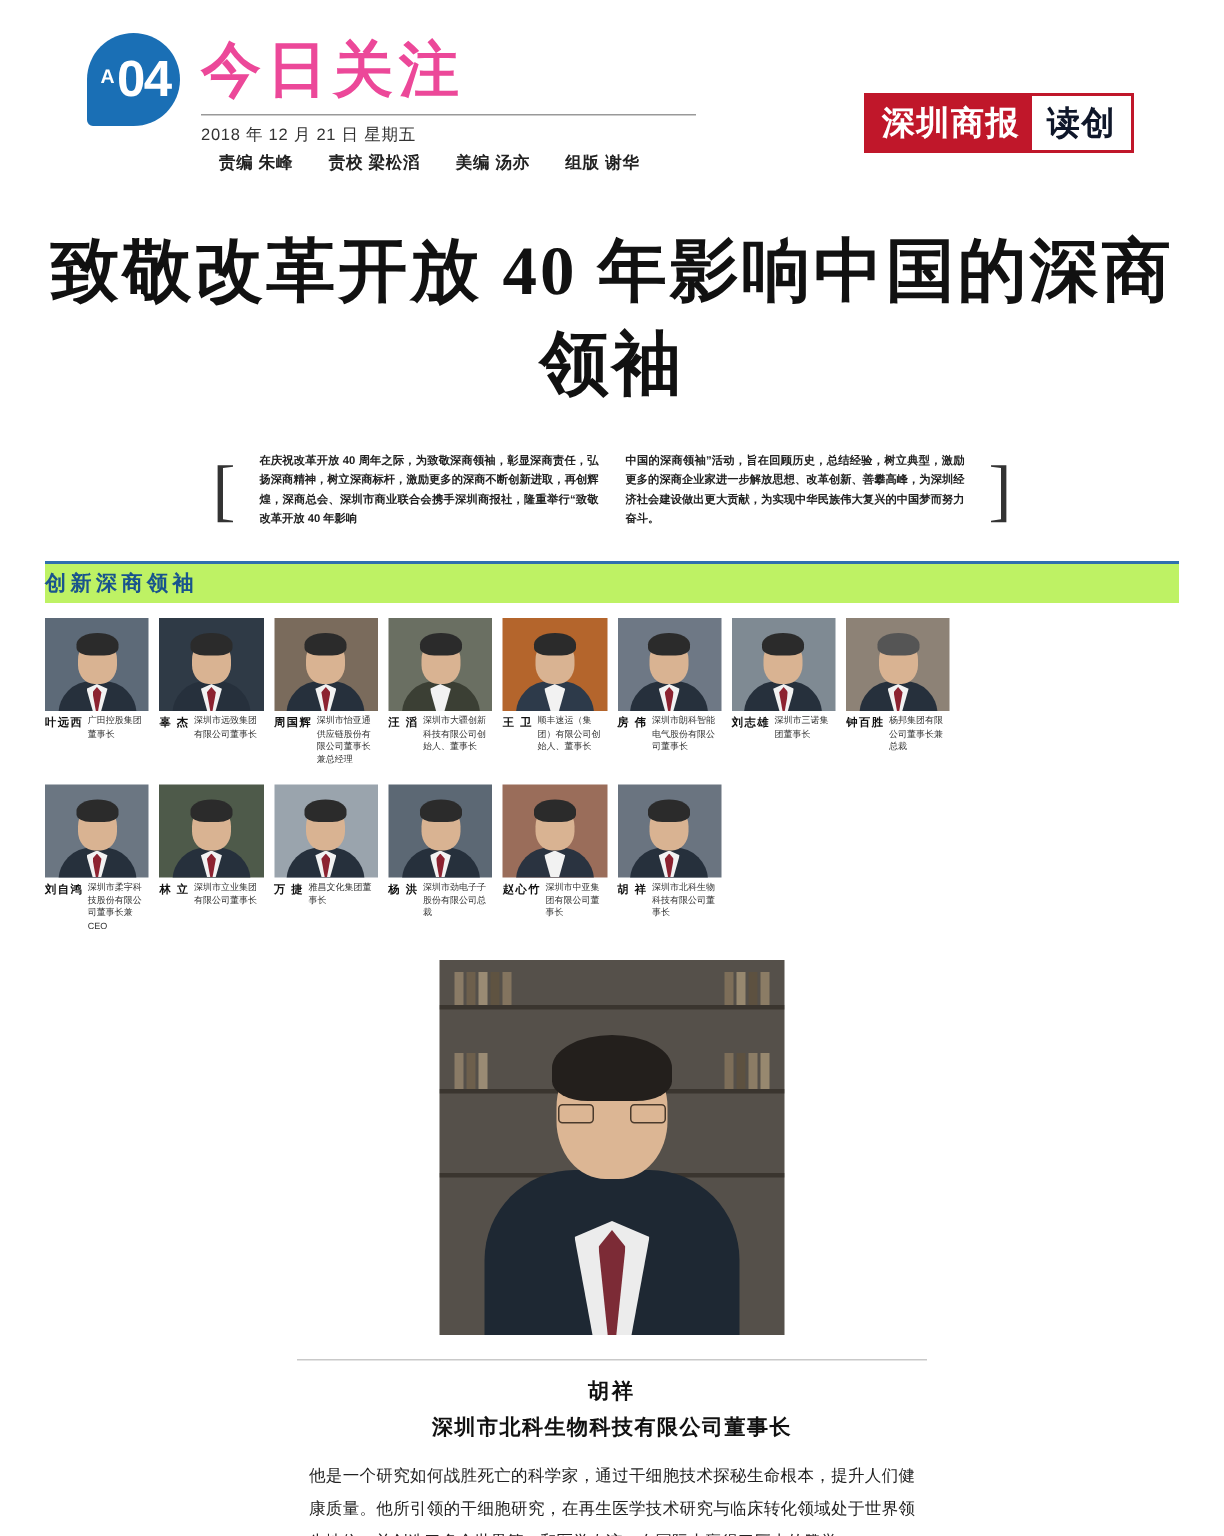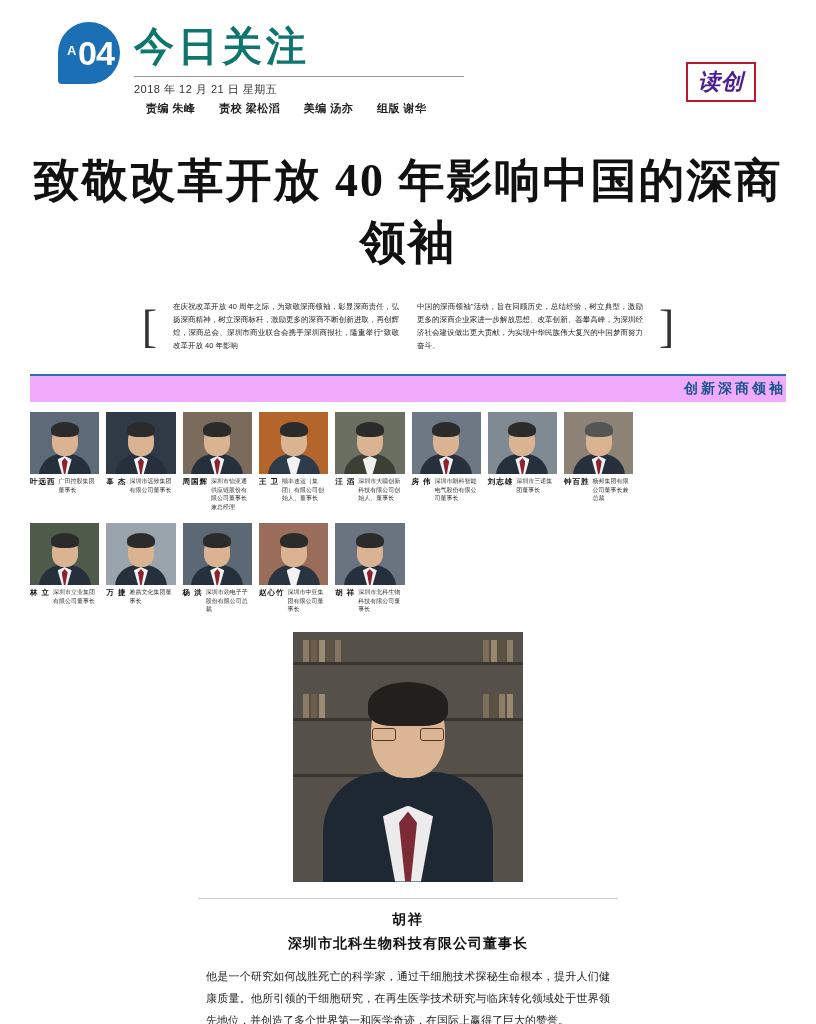--- a/index.html
+++ b/index.html
@@ -64,21 +64,21 @@
   }
   .head-text {
     margin-left: 14px;
     padding-top: 2px;
   }
   .section-title {
     font-family: "Liberation Serif", serif;
     font-size: 40px;
     font-weight: bold;
     letter-spacing: 4px;
-    color: #0f766e;
+    color: #ec4899;
     line-height: 46px;
   }
   .head-rule {
     width: 330px;
     border-bottom: 1px solid #999;
     margin: 6px 0 5px 0;
   }
   .head-date {
     font-size: 11px;
     color: #333;
@@ -109,25 +109,24 @@
     font-family: "Liberation Serif", serif;
     font-weight: bold;
     font-size: 22px;
     letter-spacing: 1px;
     padding: 5px 8px 5px 10px;
     display: flex;
     align-items: center;
   }
   .logo-right {
     background: #ffffff;
-    color: #4c1d95;
+    color: #0f172a;
     font-family: "Liberation Serif", serif;
     font-weight: bold;
     font-size: 22px;
-    font-style: italic;
     letter-spacing: 1px;
     padding: 5px 10px;
     display: flex;
     align-items: center;
   }
 
   
   .headline {
     text-align: center;
     font-family: "Liberation Serif", serif;
@@ -157,32 +156,32 @@
     gap: 18px;
     width: 470px;
     margin: 0 16px;
   }
   .lead-col {
     flex: 1;
     font-size: 7.5px;
     line-height: 13px;
     color: #222;
     text-align: justify;
+    font-weight: bold;
   }
 
   
   .band {
     margin-top: 22px;
-    background: #f0abfc;
+    background: #bef264;
     height: 26px;
     display: flex;
     align-items: center;
-    justify-content: flex-end;
+    justify-content: flex-start;
     border-top: 2px solid #2f6fae;
-    padding-left: 35px;
   }
   .band-title {
     font-family: "Liberation Serif", serif;
     font-size: 14px;
     font-weight: bold;
     letter-spacing: 3px;
     color: #19548d;
   }
 
   
@@ -405,20 +404,21 @@
       <div class="head-rule"></div>
       <div class="head-date">2018 年 12 月 21 日 星期五</div>
       <div class="head-credits">
         <span>责编 朱峰</span>
         <span>责校 梁松滔</span>
         <span>美编 汤亦</span>
         <span>组版 谢华</span>
       </div>
     </div>
     <div class="logo-block">
+      <div class="logo-left">深圳商报</div>
       <div class="logo-right">读创</div>
     </div>
   </div>
 
   <div class="headline">致敬改革开放 40 年影响中国的深商领袖</div>
 
   <div class="lead-wrap">
     <div class="bracket">[</div>
     <div class="lead-cols">
       <div class="lead-col">在庆祝改革开放 40 周年之际，为致敬深商领袖，彰显深商责任，弘扬深商精神，树立深商标杆，激励更多的深商不断创新进取，再创辉煌，深商总会、深圳市商业联合会携手深圳商报社，隆重举行“致敬改革开放 40 年影响</div>
@@ -465,44 +465,44 @@
           <div class="tie"></div>
           <div class="head"></div>
           <div class="hair"></div>
       </div>
       <div class="caption">
         <div class="p-name">周国辉</div>
         <div class="p-title">深圳市怡亚通供应链股份有限公司董事长兼总经理</div>
       </div>
     </div>
     <div class="person">
+      <div class="portrait" style="background:#6a6f62">
+        <div class="body" style="background:#3b3f34"></div>
+          <div class="shirt"></div>
+          <div class="head"></div>
+          <div class="hair"></div>
+      </div>
+      <div class="caption">
+        <div class="p-name">汪 滔</div>
+        <div class="p-title">深圳市大疆创新科技有限公司创始人、董事长</div>
+      </div>
+    </div>
+    <div class="person">
       <div class="portrait" style="background:#b4652c">
         <div class="body" style="background:#2d3a4a"></div>
           <div class="shirt"></div>
           <div class="head"></div>
           <div class="hair"></div>
       </div>
       <div class="caption">
         <div class="p-name">王 卫</div>
         <div class="p-title">顺丰速运（集团）有限公司创始人、董事长</div>
       </div>
     </div>
     <div class="person">
-      <div class="portrait" style="background:#6a6f62">
-        <div class="body" style="background:#3b3f34"></div>
-          <div class="shirt"></div>
-          <div class="head"></div>
-          <div class="hair"></div>
-      </div>
-      <div class="caption">
-        <div class="p-name">汪 滔</div>
-        <div class="p-title">深圳市大疆创新科技有限公司创始人、董事长</div>
-      </div>
-    </div>
-    <div class="person">
       <div class="portrait" style="background:#6e7885">
         <div class="body"></div>
           <div class="shirt"></div>
           <div class="tie"></div>
           <div class="head"></div>
           <div class="hair"></div>
       </div>
       <div class="caption">
         <div class="p-name">房 伟</div>
         <div class="p-title">深圳市朗科智能电气股份有限公司董事长</div>
@@ -530,20 +530,33 @@
           <div class="hair" style="background:#555"></div>
       </div>
       <div class="caption">
         <div class="p-name">钟百胜</div>
         <div class="p-title">杨邦集团有限公司董事长兼总裁</div>
       </div>
     </div>
   </div>
 
   <div class="grid row2">
+    <div class="person">
+      <div class="portrait" style="background:#6b7682">
+        <div class="body"></div>
+          <div class="shirt"></div>
+          <div class="tie"></div>
+          <div class="head"></div>
+          <div class="hair"></div>
+      </div>
+      <div class="caption">
+        <div class="p-name">刘自鸿</div>
+        <div class="p-title">深圳市柔宇科技股份有限公司董事长兼 CEO</div>
+      </div>
+    </div>
     <div class="person">
       <div class="portrait" style="background:#4e5a4a">
         <div class="body"></div>
           <div class="shirt"></div>
           <div class="tie"></div>
           <div class="head"></div>
           <div class="hair"></div>
       </div>
       <div class="caption">
         <div class="p-name">林 立</div>

